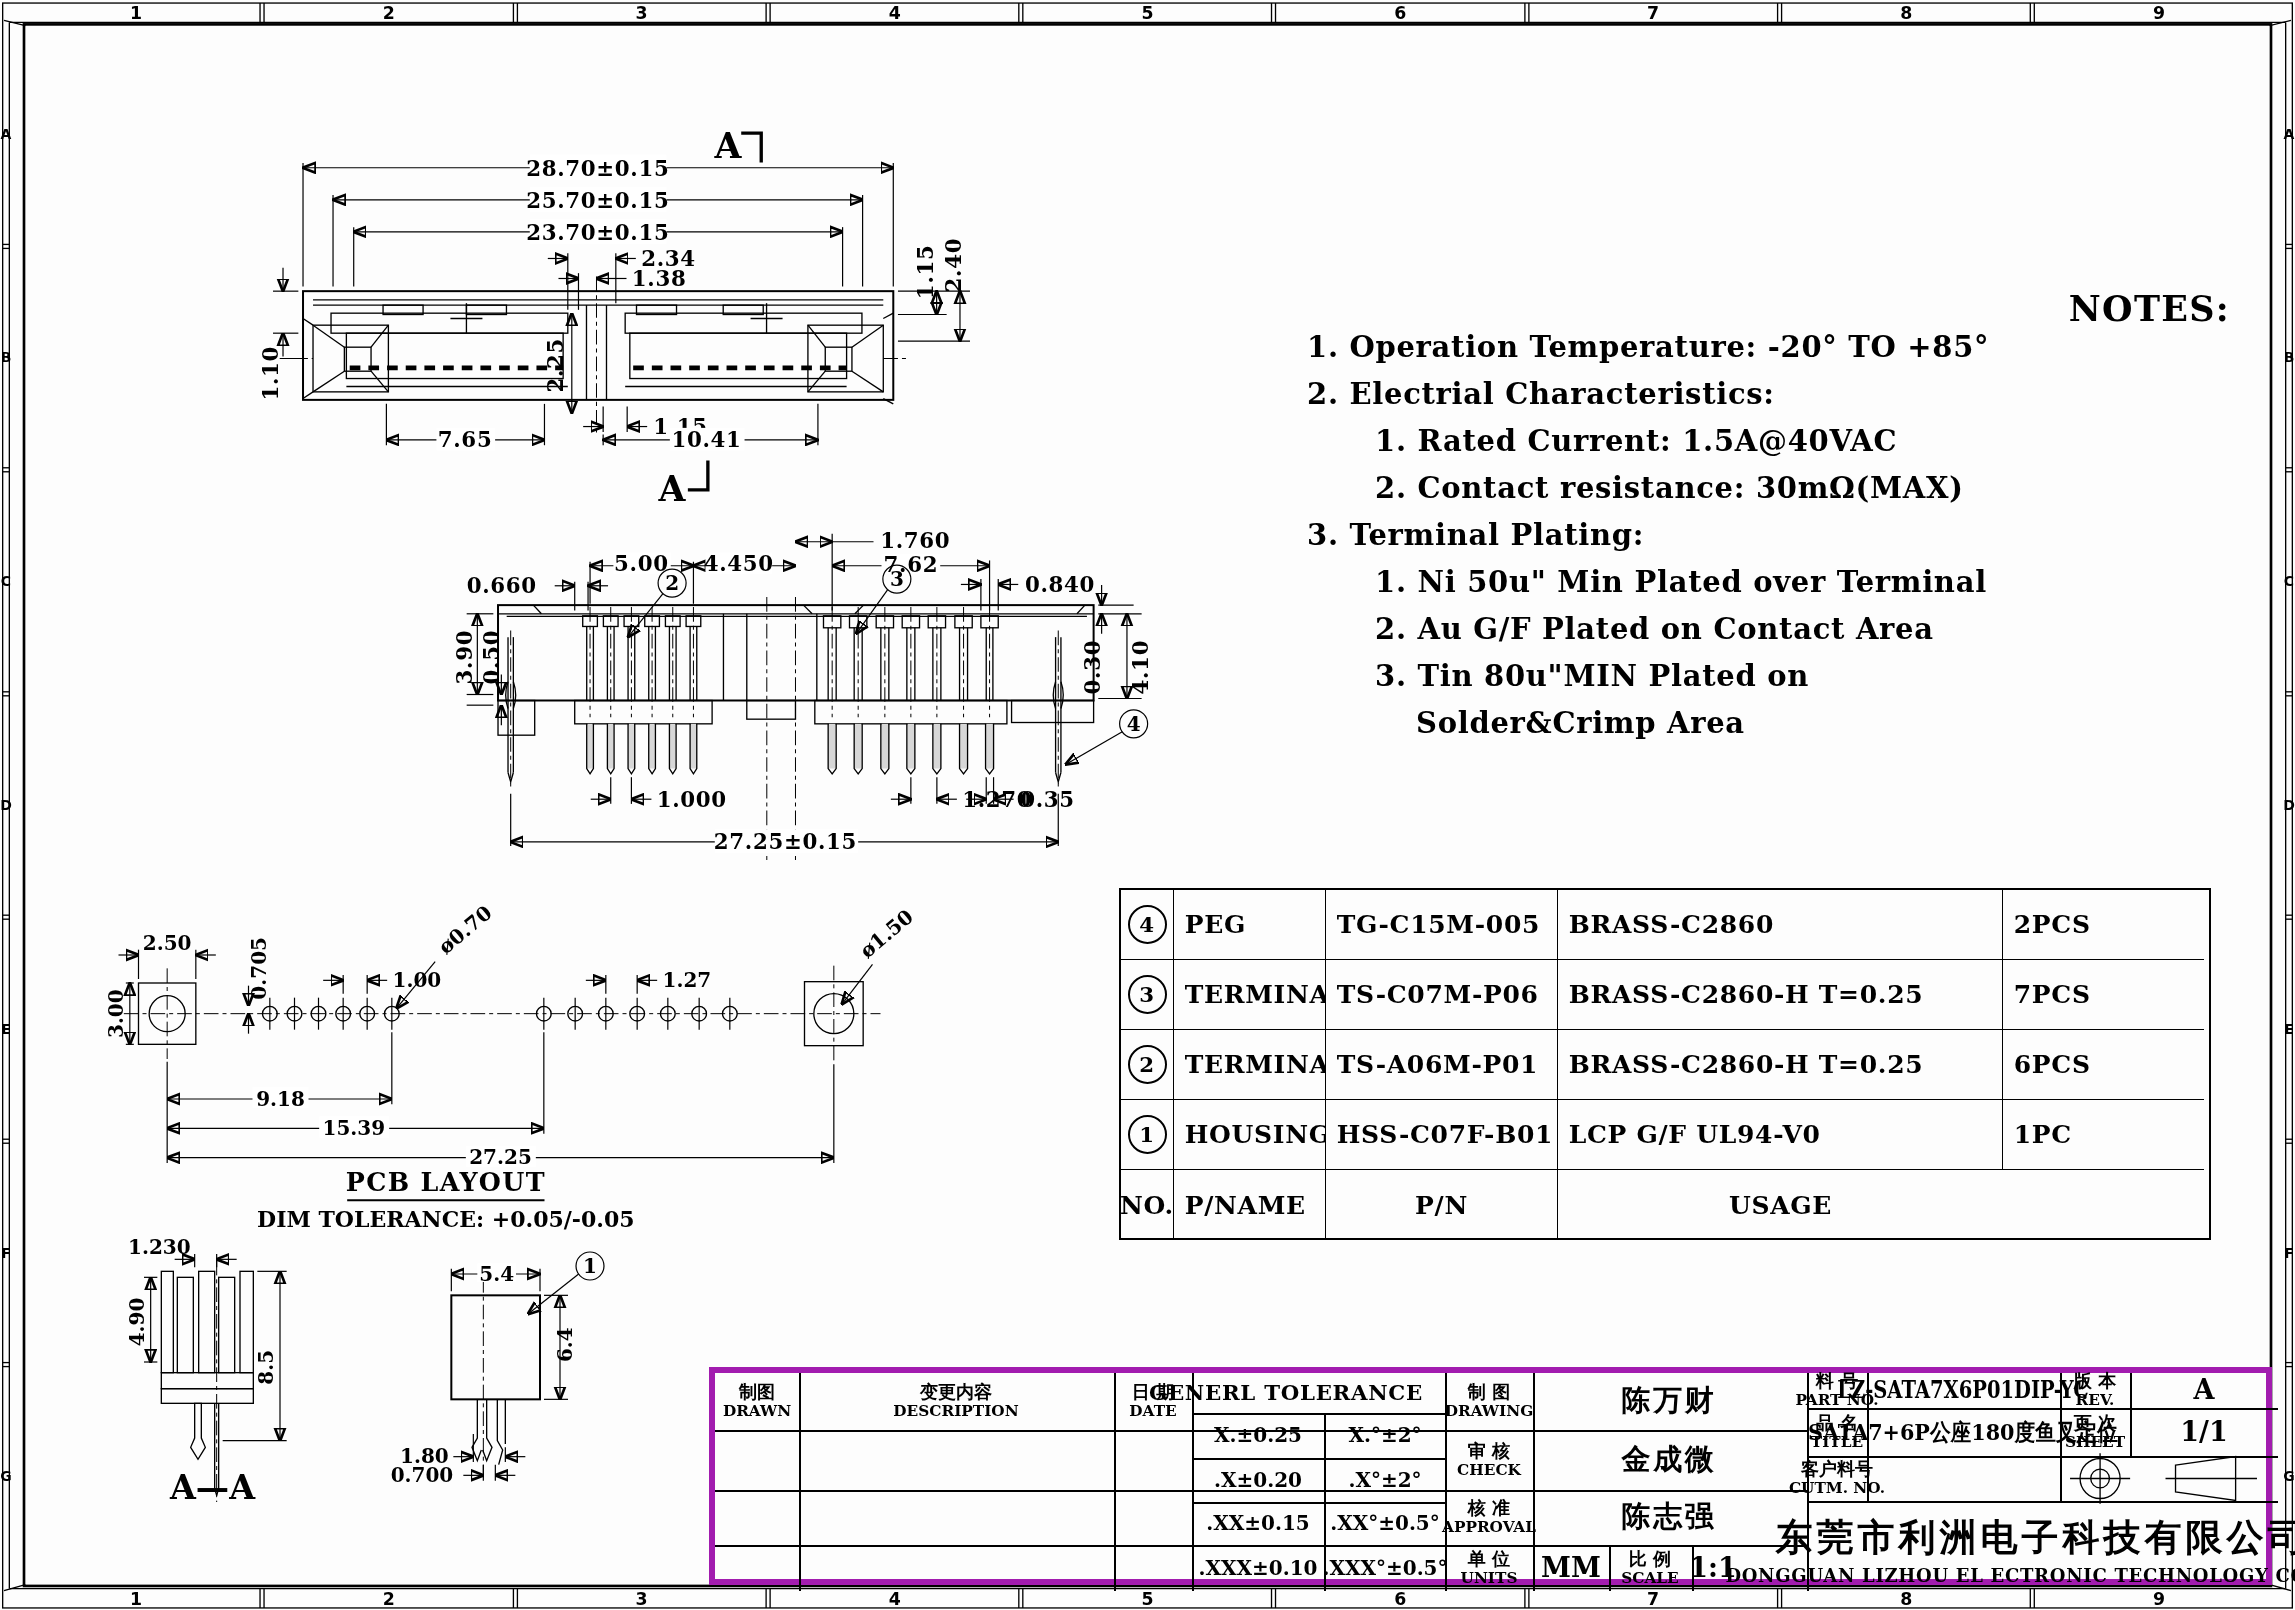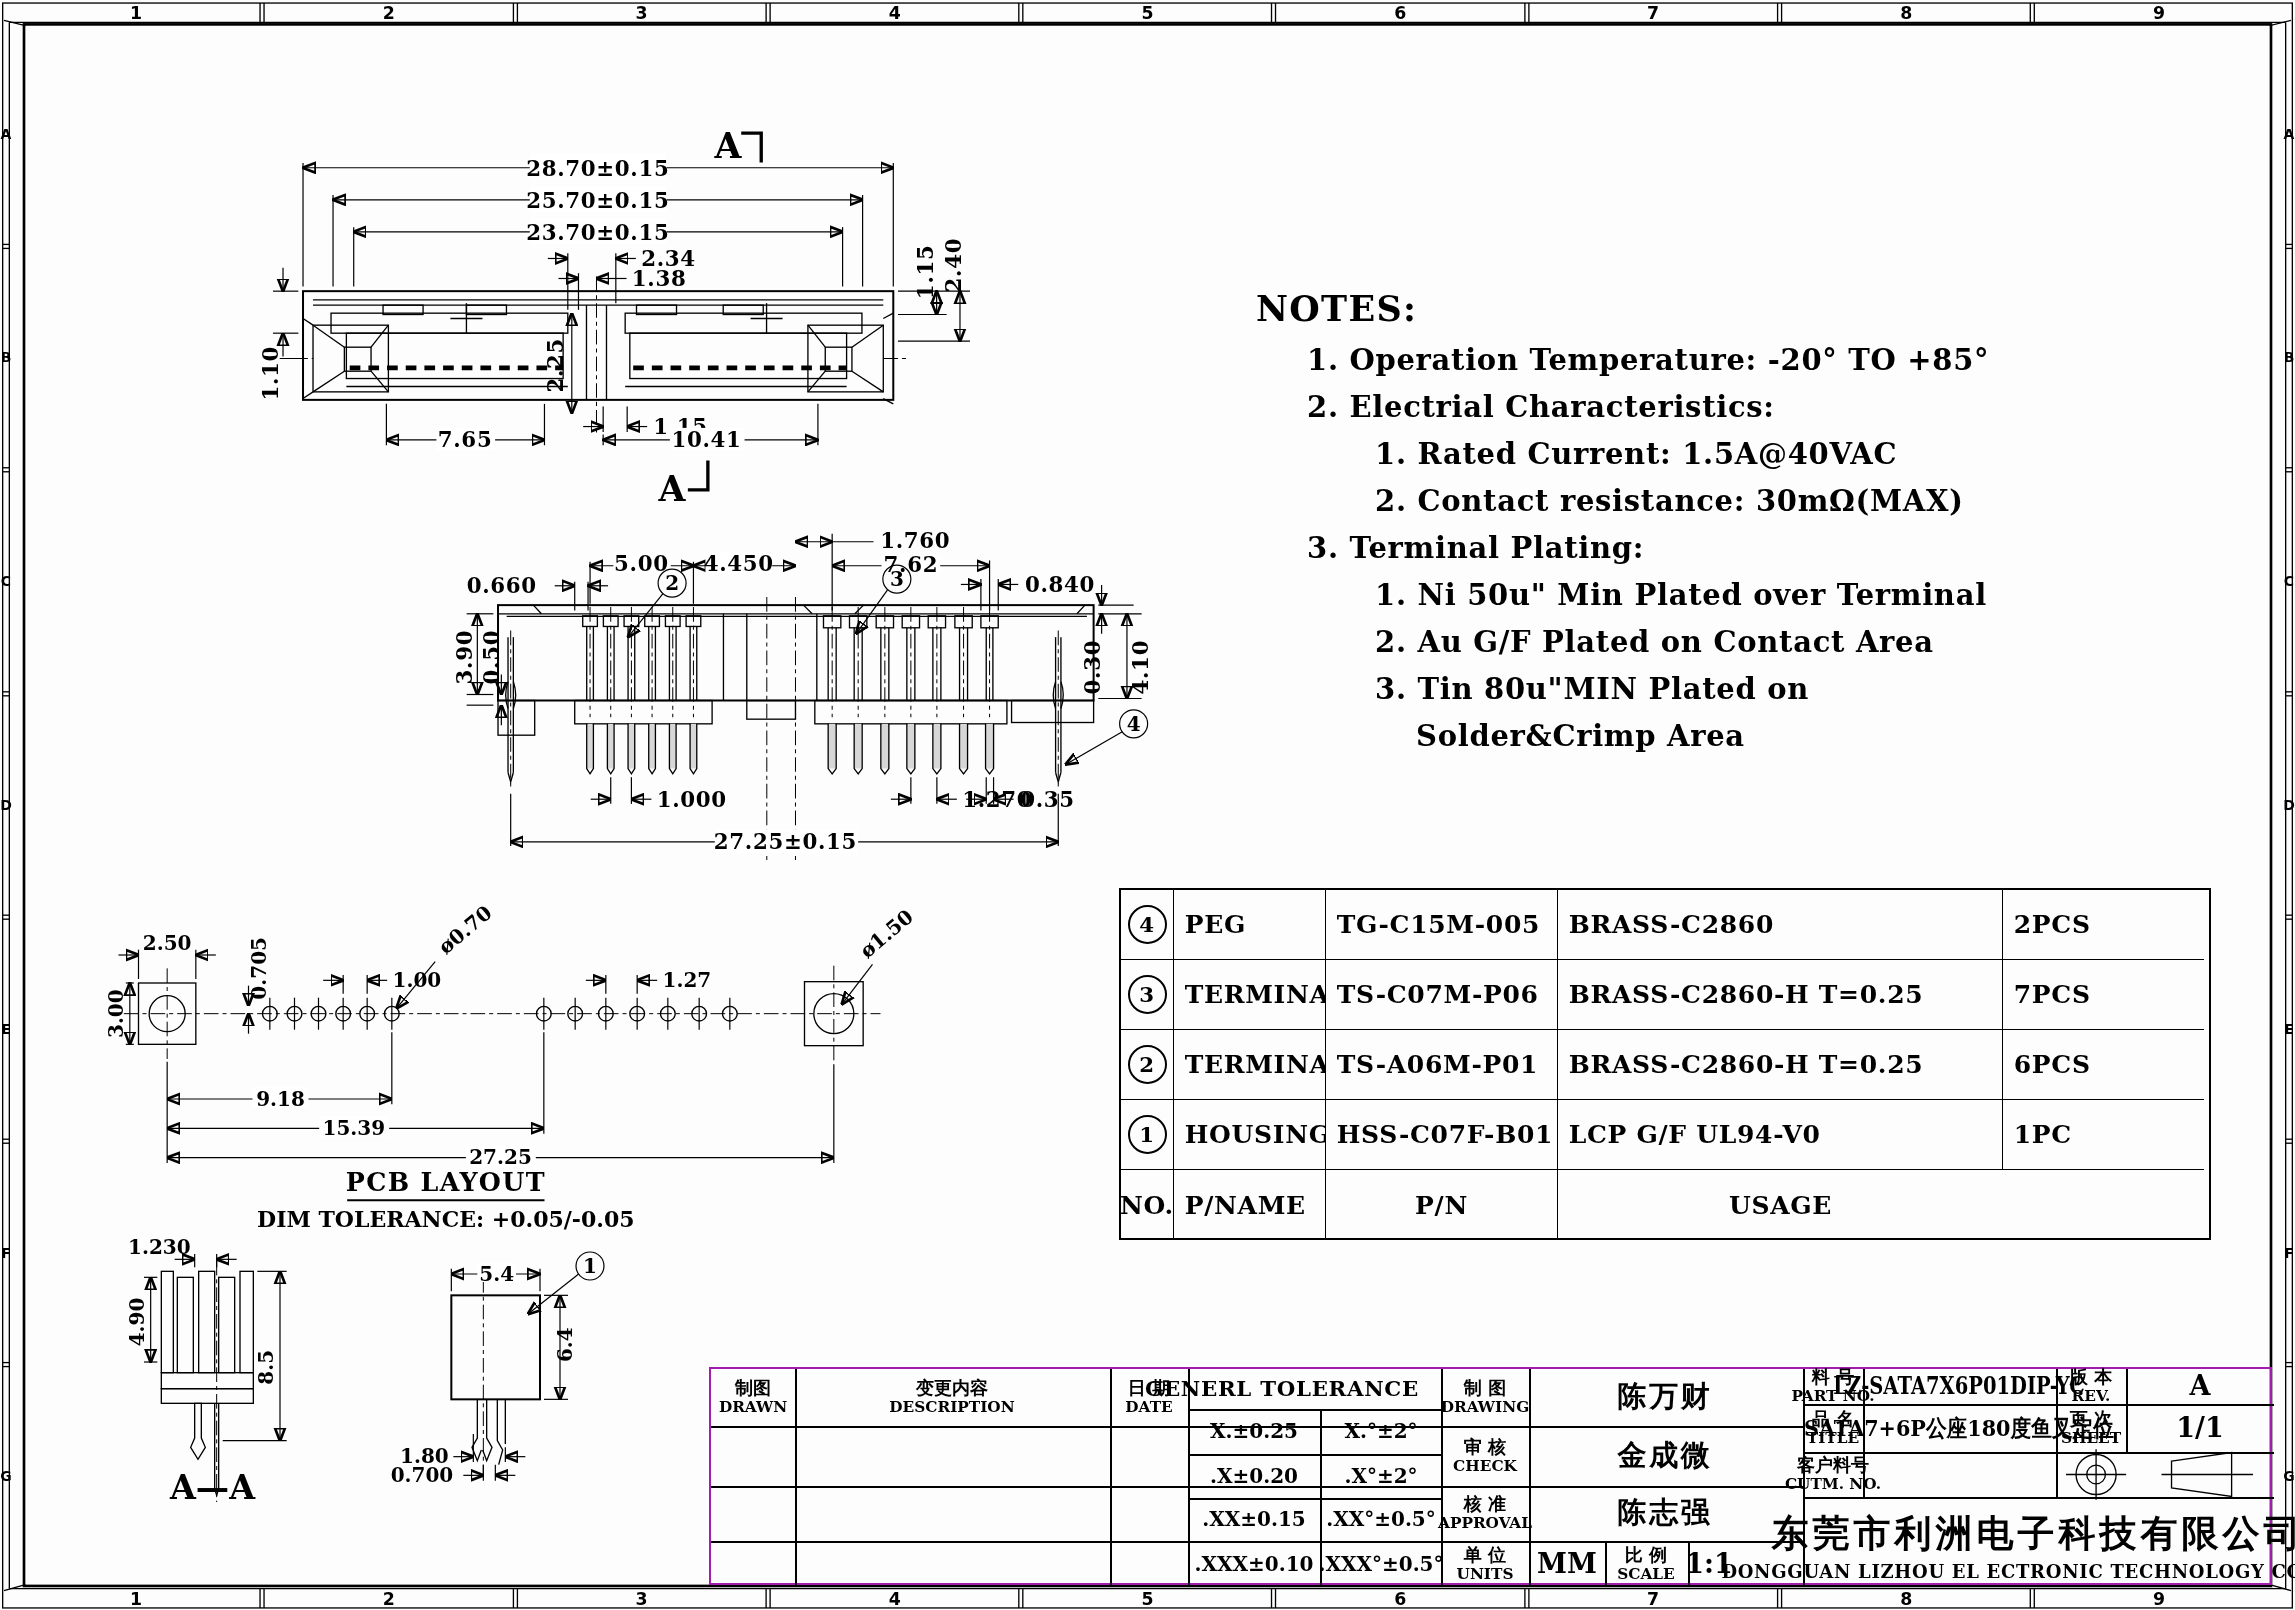--- a/index.html
+++ b/index.html
@@ -15,36 +15,36 @@
   svg .wbg{fill:#fff;stroke:none;}
   svg .pinfill{fill:#d7d7d7;stroke:none;}
   svg text{fill:#000;stroke:none;font-family:"DejaVu Serif","Liberation Serif",serif;font-weight:bold;}
   svg text.d{font-size:32px;letter-spacing:1px;}
   svg text.dp{font-size:30px;}
   svg text.bal{font-size:30px;text-anchor:middle;}
   svg text.zone{font-size:26px;text-anchor:middle;font-family:"DejaVu Sans","Liberation Sans",sans-serif;font-weight:bold;}
   svg text.zoneL{font-size:21px;text-anchor:middle;font-family:"DejaVu Sans","Liberation Sans",sans-serif;font-weight:bold;}
   svg text.seclab{font-size:50px;}
   .notes{position:absolute;left:1256px;top:288px;width:974px;}
-  .notes .ntitle{font-size:35px;font-weight:bold;letter-spacing:1.3px;margin-bottom:14px;}
+  .notes .ntitle{font-size:35px;font-weight:bold;letter-spacing:1.3px;margin-bottom:1px;text-align:right;}
   .notes .nl{font-size:29px;font-weight:bold;letter-spacing:0.7px;height:47px;white-space:nowrap;}
   .notes .i0{padding-left:51px;}
   .notes .i1{padding-left:119px;}
   .notes .i2{padding-left:160px;}
   .ptable{position:absolute;left:1119px;top:888px;width:1092px;height:352px;border:2px solid #000;
           box-sizing:border-box;display:grid;grid-template-columns:53px 152px 232px 445px 201px;
           grid-auto-rows:70px;background:#fff0;}
   .ptable .c{border-right:1.7px solid #000;border-bottom:1.7px solid #000;display:flex;align-items:center;
           font-size:25px;font-weight:bold;letter-spacing:0.7px;padding-left:10.7px;box-sizing:border-box;white-space:nowrap;overflow:hidden;}
   .ptable .c.last{border-right:none;}
   .ptable .c.bot{border-bottom:none;}
   .ptable .c.ctr{justify-content:center;padding-left:0;}
   .circ{display:inline-flex;align-items:center;justify-content:center;width:35px;height:35px;
         border:2px solid #000;border-radius:50%;font-size:21.3px;font-weight:bold;}
-  .tblock{position:absolute;left:709px;top:1367px;width:1563px;height:218px;border:2px solid #a21caf;box-sizing:border-box;}
+  .tblock{position:absolute;left:709px;top:1367px;width:1563px;height:218px;border:6px solid #a21caf;box-sizing:border-box;}
   .tblock .vl,.tblock .hl{position:absolute;background:#000;}
   .tblock .vl{width:1.7px;}
   .tblock .hl{height:1.7px;}
   .tblock .lab{position:absolute;text-align:center;transform:translate(-50%,-50%);line-height:1.15;white-space:nowrap;}
   .tblock .cjk{font-size:18px;font-weight:bold;}
   .tblock .eng{font-size:15.3px;font-weight:bold;}
   .tblock .tol{font-size:20px;font-weight:bold;}
   .tblock .tolh{font-size:21.3px;font-weight:bold;letter-spacing:0.7px;}
   .tblock .nm{font-size:29px;font-weight:bold;letter-spacing:2.7px;}
   .tblock .pn{font-size:25px;font-weight:bold;transform:translate(-50%,-50%) scaleX(.78);letter-spacing:0px;}

